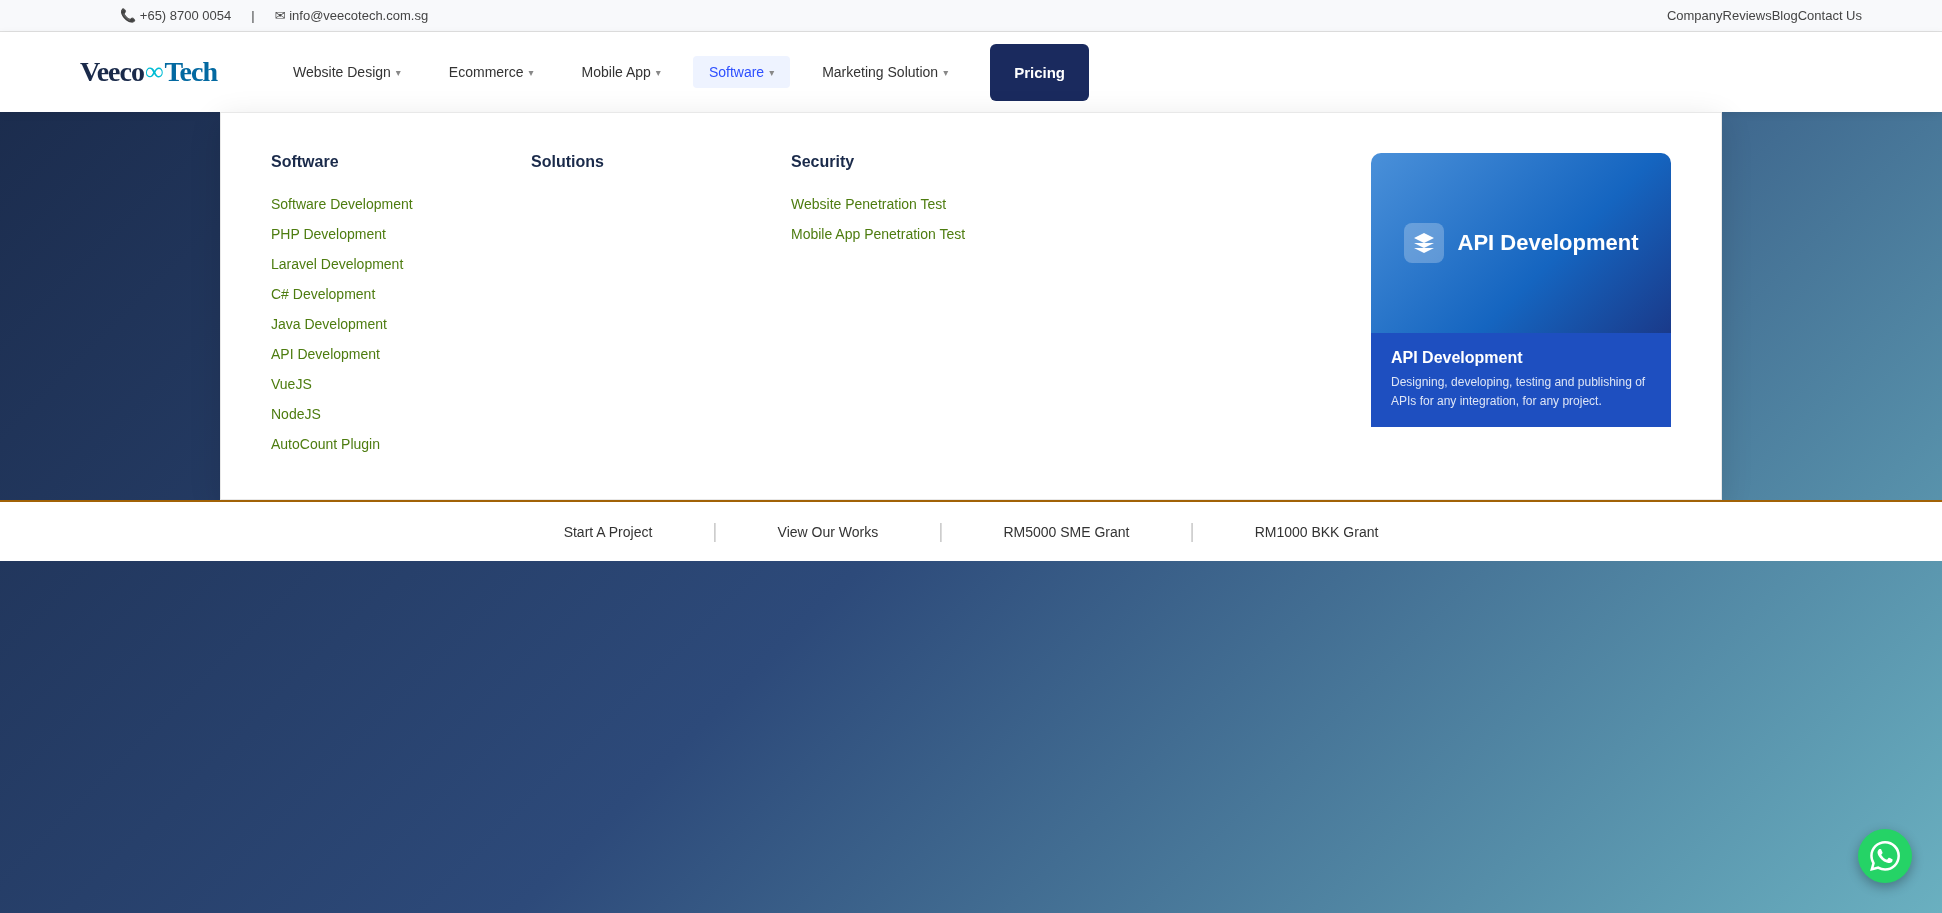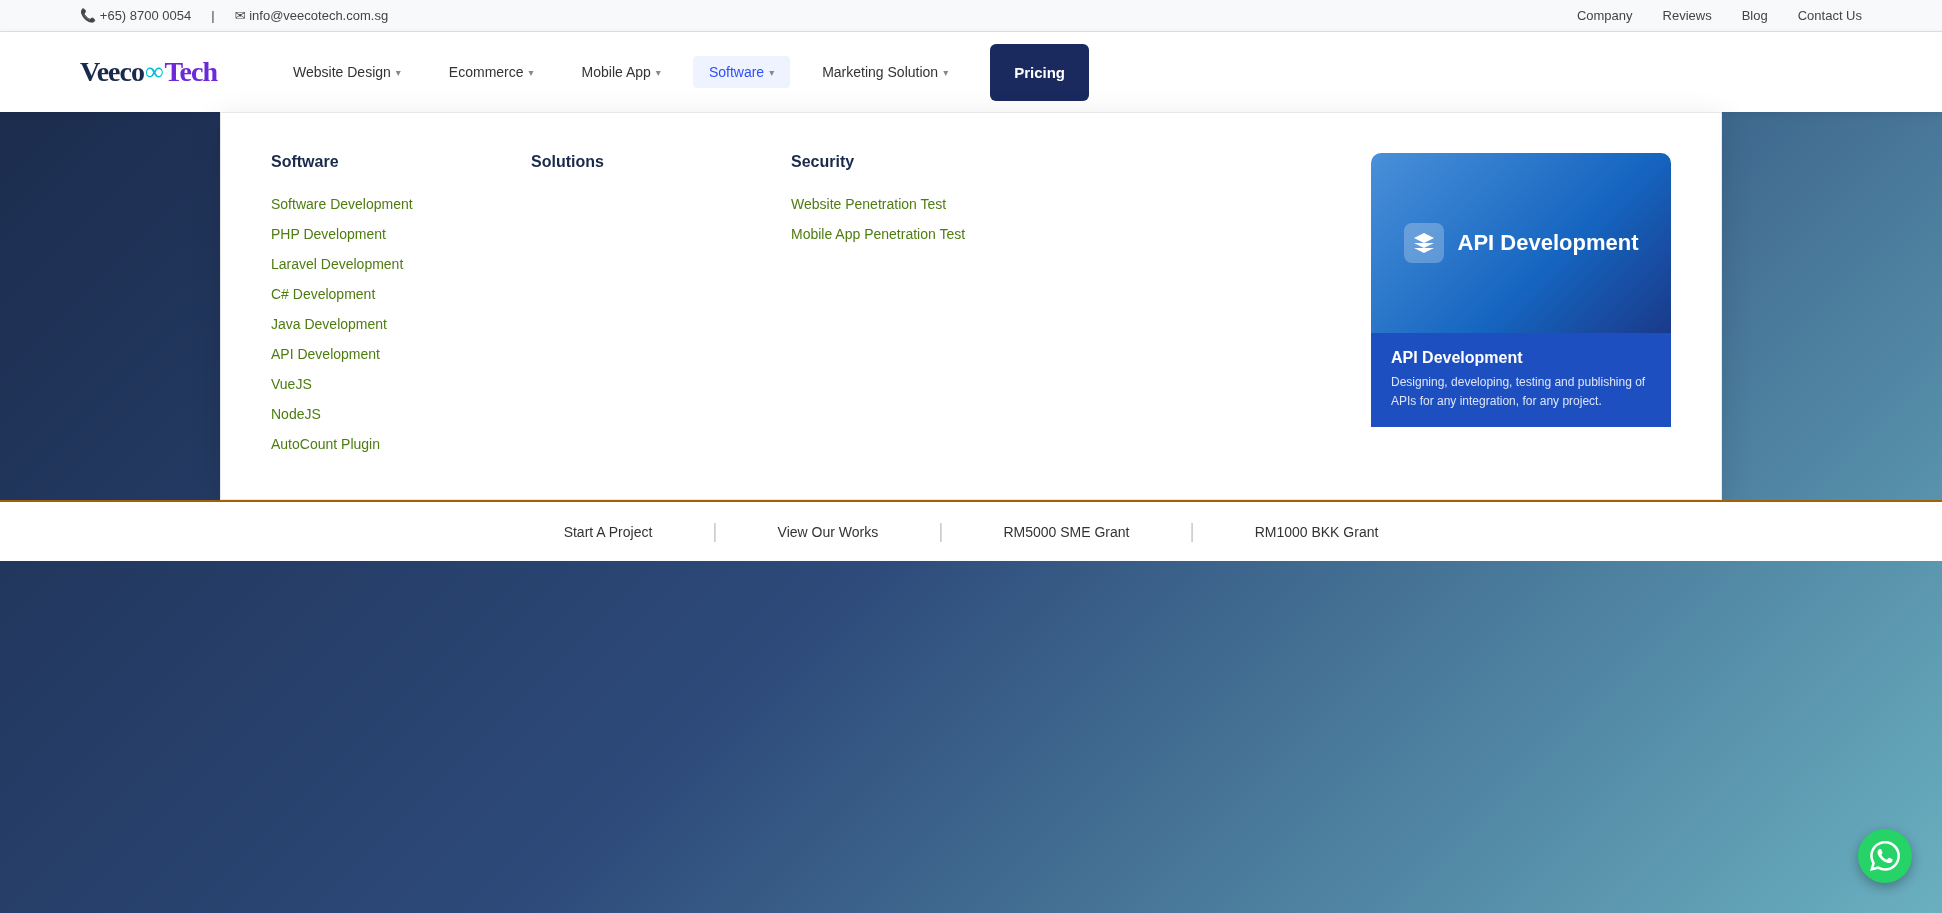--- a/index.html
+++ b/index.html
@@ -9,38 +9,38 @@
     .top-bar {
       background: #f8f9fb;
       border-bottom: 1px solid #e0e0e0;
       display: flex;
       align-items: center;
       justify-content: space-between;
       padding: 8px 80px;
       font-size: 13px;
       color: #444;
     }
-    .top-bar-left { display: flex; align-items: center; gap: 20px; }
-    .top-bar-right { display: flex; align-items: center; gap: 30px; }
+    .top-bar-left { display: flex; align-items: center; gap: 20px; margin-left: 40px; }
+    .top-bar-right { display: flex; align-items: center; }
     .top-bar-right a { color: #444; text-decoration: none; font-size: 13px; }
 
     
     .navbar {
       background: #fff;
       display: flex;
       align-items: center;
       padding: 0 80px;
       height: 80px;
       box-shadow: 0 2px 8px rgba(0,0,0,0.08);
       position: relative;
       z-index: 100;
     }
     .logo { display: flex; align-items: center; margin-right: 60px; font-family: Liberation Serif, serif; }
     .logo-veeco { font-size: 28px; font-weight: 800; color: #1a2a4a; letter-spacing: -1px; }
-    .logo-tech { font-size: 28px; font-weight: 800; color: #6d28d9; letter-spacing: -1px; }
+    .logo-tech { font-size: 28px; font-weight: 800; color: #0369a1; letter-spacing: -1px; }
     .logo-infinity { color: #00bcd4; font-size: 26px; margin: 0 1px; }
 
     .nav-items { display: flex; align-items: center; gap: 16px; flex: 1; }
     .nav-item {
       padding: 8px 16px;
       font-size: 14px;
       color: #333;
       cursor: pointer;
       display: flex;
       align-items: center;

